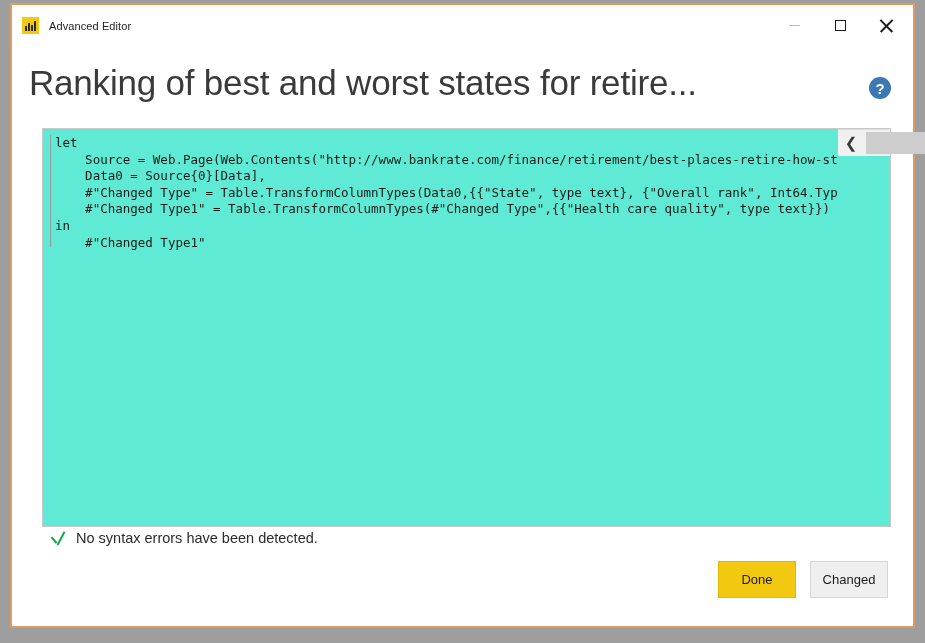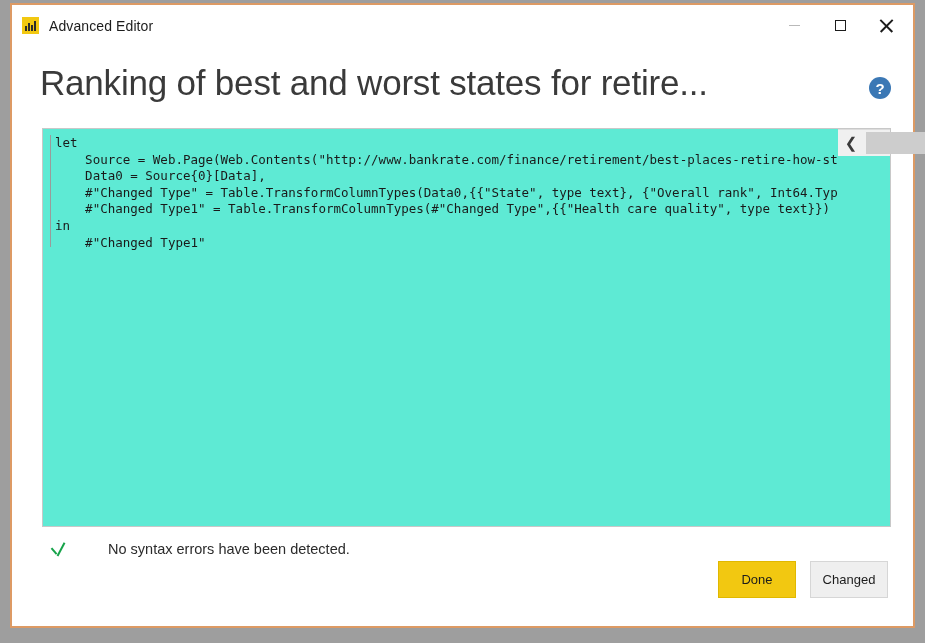--- a/index.html
+++ b/index.html
@@ -50,21 +50,21 @@
     background: #2b2b2b;
     width: 2px;
   }
   #app-icon i:nth-child(1) { left: 3px;  height: 5px; }
   #app-icon i:nth-child(2) { left: 6px;  height: 8px; }
   #app-icon i:nth-child(3) { left: 9px;  height: 6px; }
   #app-icon i:nth-child(4) { left: 12px; height: 10px; }
 
   #window-title {
     margin-left: 10px;
-    font-size: 14px;
+    font-size: 11px;
     color: #1c1c1c;
     letter-spacing: .1px;
   }
 
   .winbtn {
     position: absolute;
     top: 0;
     width: 46px;
     height: 41px;
     display: flex;
@@ -91,21 +91,21 @@
     width: 17px; height: 1.5px; background: #1c1c1c;
   }
   #btn-close .glyph::before { transform: rotate(45deg); }
   #btn-close .glyph::after  { transform: rotate(-45deg); }
 
   
   #heading-row {
     flex: none;
     display: flex;
     align-items: flex-start;
-    padding: 16px 20px 0 28px;
+    padding: 16px 20px 0 17px;
     position: relative;
     height: 62px;
     box-sizing: border-box;
     text-align: right;
   }
   #page-title {
     font-size: 35px;
     font-weight: 300;
     color: #3a3a3a;
     line-height: 42px;
@@ -200,23 +200,22 @@
     height: 22px;
     background: #cdcdcd;
     cursor: pointer;
   }
 
   
   #status-row {
     flex: none;
     display: flex;
     align-items: center;
-    margin: 11px 0 0 38px;
+    margin: 0 0 0 38px;
     height: 22px;
-    gap: 32px;
   }
   #check-icon {
     width: 17px;
     height: 15px;
     position: relative;
     flex: none;
     margin-right: 9px;
   }
   #check-icon::before,
   #check-icon::after {

